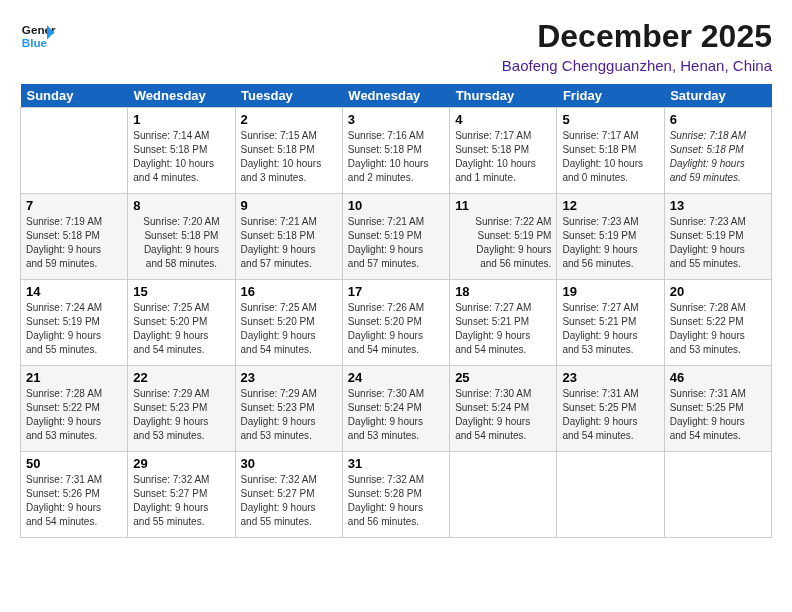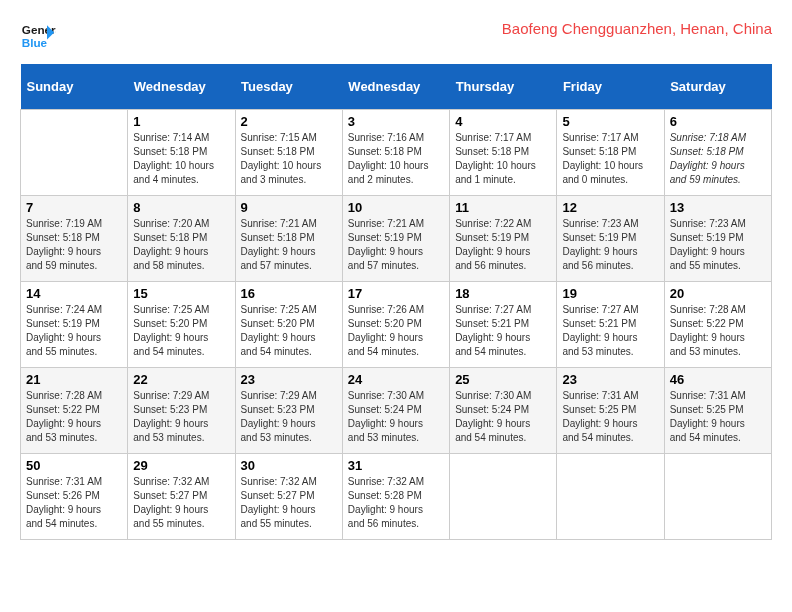--- a/index.html
+++ b/index.html
@@ -32,32 +32,32 @@
     .title-block {
       text-align: right;
     }
     .month-title {
       font-size: 32px;
       font-weight: bold;
       color: #1a1a1a;
     }
     .location {
       font-size: 15px;
-      color: #ef4444;
+      color: #4c1d95;
       margin-top: 2px;
     }
     table {
       width: 100%;
       border-collapse: collapse;
       font-size: 11px;
     }
     thead tr th {
       background: #1565C0;
       color: #fff;
-      padding: 15px 6px;
+      padding: 4px 6px;
       text-align: left;
       font-size: 13px;
       font-weight: bold;
     }
     tbody tr td {
       border: 1px solid #ccc;
       vertical-align: top;
       padding: 4px 5px;
       width: 14.28%;
       height: 86px;
@@ -92,20 +92,21 @@
 <div class="container">
   <div class="header">
     <div class="logo">
       <svg class="logo-icon" viewBox="0 0 40 40">
         <text x="2" y="18" font-family="Arial" font-weight="bold" font-size="13" fill="#1a1a1a">General</text>
         <text x="2" y="32" font-family="Arial" font-weight="bold" font-size="13" fill="#2196F3">Blue</text>
         <polygon points="30,8 38,16 30,24" fill="#2196F3"></polygon>
       </svg>
     </div>
     <div class="title-block">
+      <div class="month-title">December 2025</div>
       <div class="location">Baofeng Chengguanzhen, Henan, China</div>
     </div>
   </div>
 
   <table>
     <thead>
       <tr id="header-row">
           <th>Sunday</th>
           <th>Wednesday</th>
           <th>Tuesday</th>
@@ -164,42 +165,42 @@
         <tr>
           <td>
             <span class="day-num">7</span>
             <div class="day-info" style="white-space: pre-line;">Sunrise: 7:19 AM
 Sunset: 5:18 PM
 Daylight: 9 hours
 and 59 minutes.</div>
           </td>
           <td>
             <span class="day-num">8</span>
-            <div class="day-info" style="white-space: pre-line;">Sunrise: 7:20 AM
+            <div class="day-info" style="white-space: pre-line; text-align: center;">Sunrise: 7:20 AM
 Sunset: 5:18 PM
 Daylight: 9 hours
 and 58 minutes.</div>
           </td>
           <td>
             <span class="day-num">9</span>
             <div class="day-info" style="white-space: pre-line;">Sunrise: 7:21 AM
 Sunset: 5:18 PM
 Daylight: 9 hours
 and 57 minutes.</div>
           </td>
           <td>
             <span class="day-num">10</span>
             <div class="day-info" style="white-space: pre-line;">Sunrise: 7:21 AM
 Sunset: 5:19 PM
 Daylight: 9 hours
 and 57 minutes.</div>
           </td>
           <td>
             <span class="day-num">11</span>
-            <div class="day-info" style="white-space: pre-line;">Sunrise: 7:22 AM
+            <div class="day-info" style="white-space: pre-line; text-align: right;">Sunrise: 7:22 AM
 Sunset: 5:19 PM
 Daylight: 9 hours
 and 56 minutes.</div>
           </td>
           <td>
             <span class="day-num">12</span>
             <div class="day-info" style="white-space: pre-line;">Sunrise: 7:23 AM
 Sunset: 5:19 PM
 Daylight: 9 hours
 and 56 minutes.</div>

